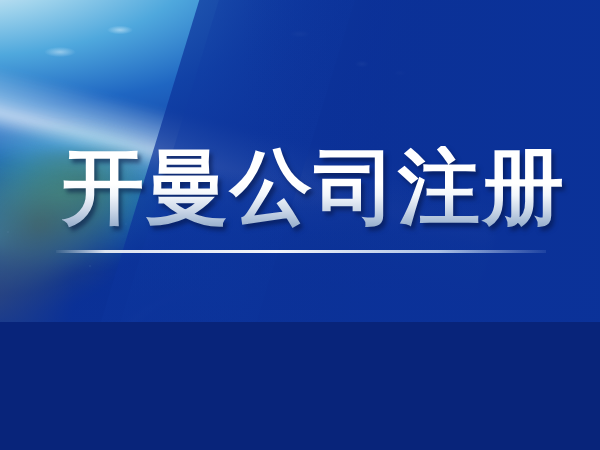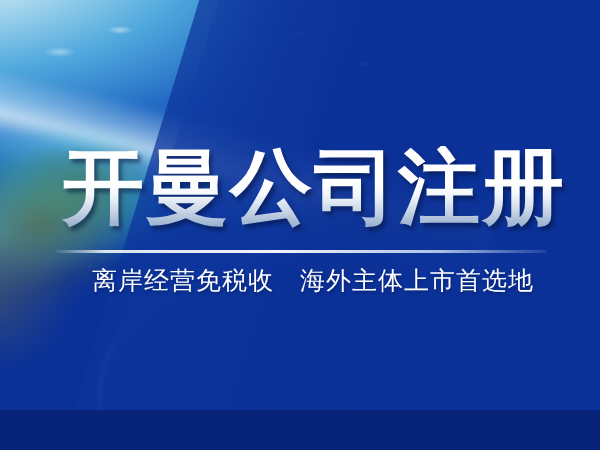--- a/index.html
+++ b/index.html
@@ -8,21 +8,21 @@
     padding: 0;
     background: #08247a;
   }
   body {
     font-family: "Liberation Sans", "DejaVu Sans", sans-serif;
   }
 
   #banner {
     position: relative;
     width: 600px;
-    height: 410px;
+    height: 322px;
     overflow: hidden;
     background: #7f1d1d;
   }
 
   
 
   
   .bg-base {
     position: absolute;
     inset: 0;
@@ -275,16 +275,15 @@
   <div class="diagonal-band"></div>
   <div class="diagonal-slab"></div>
   <div class="bg-vignette"></div>
 
   <div class="content">
 
     <div class="headline">开曼公司注册</div>
 
     <div class="divider"></div>
 
-    <div class="subtitle">离岸经营免税收　海外主体上市首选地</div>
 
   </div>
 </div>
 
 </body></html>

